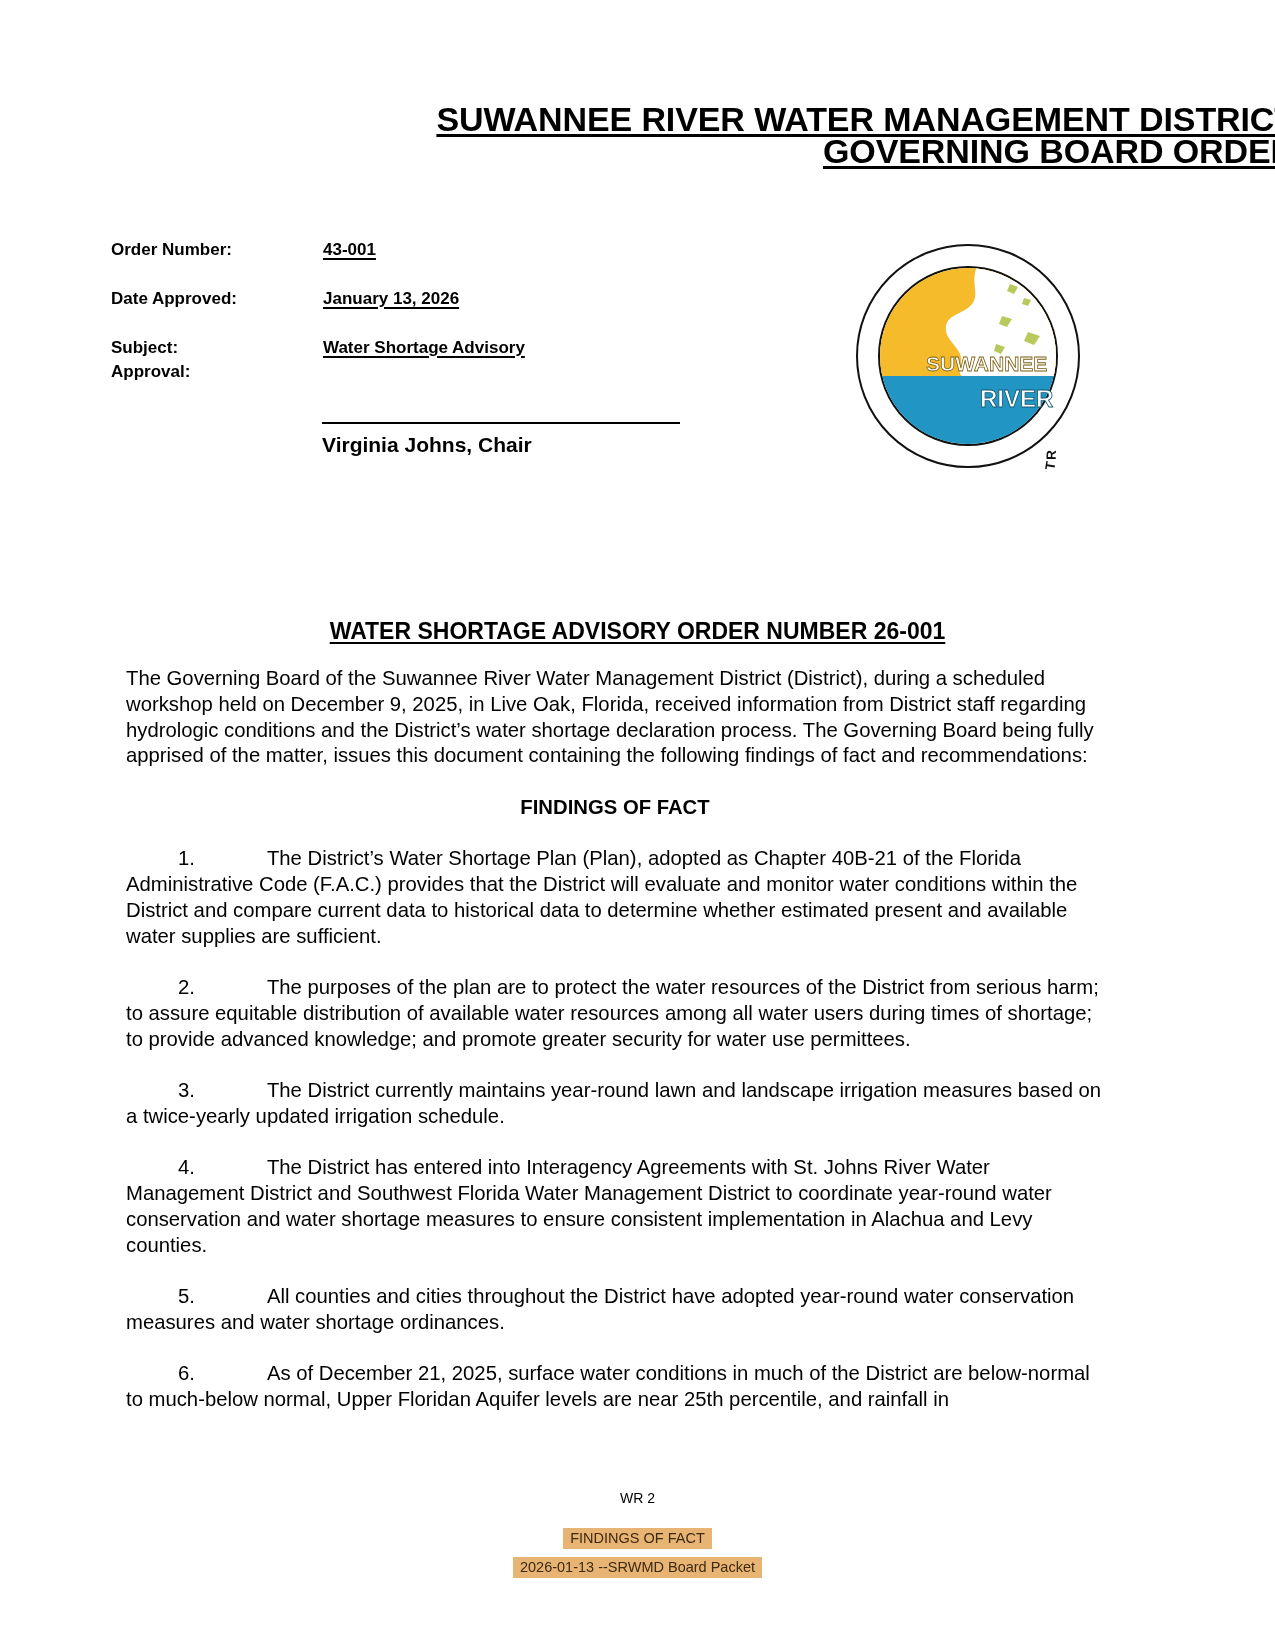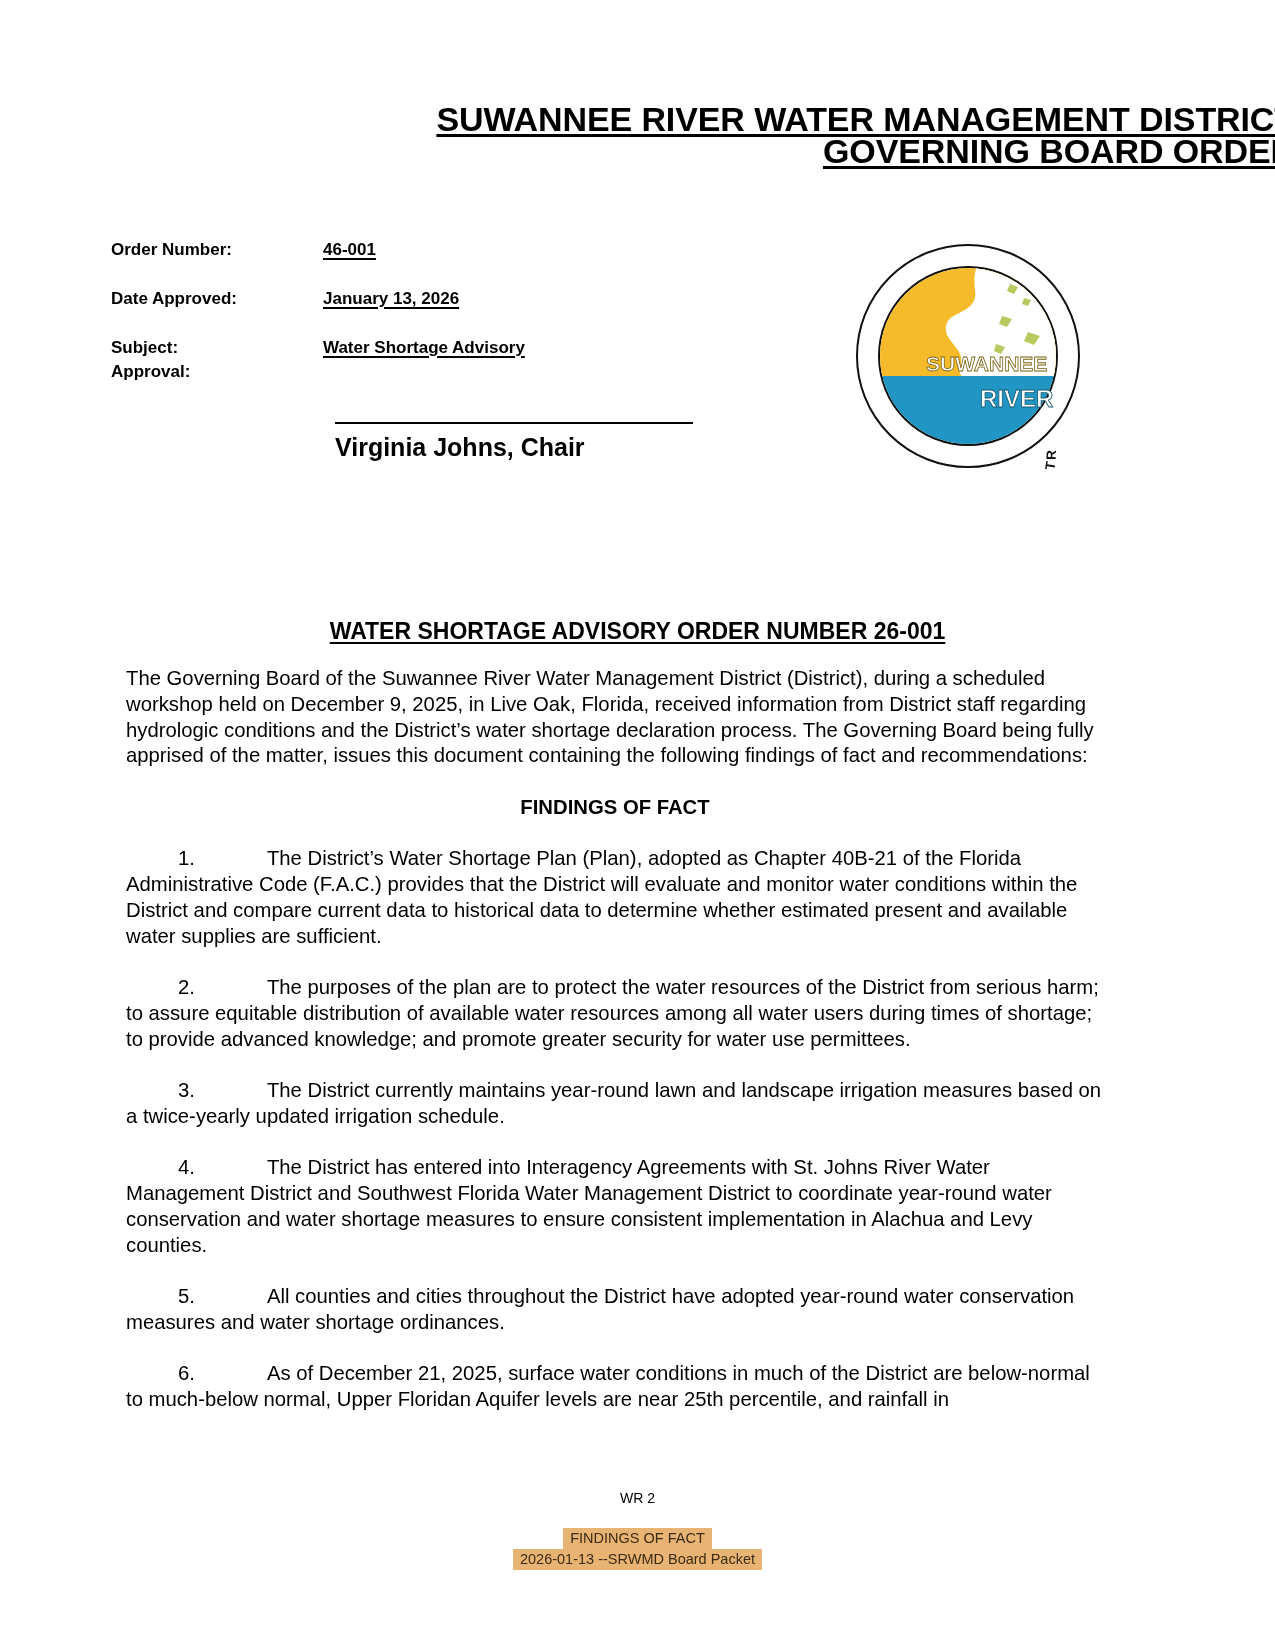--- a/index.html
+++ b/index.html
@@ -64,23 +64,23 @@
   }
   .meta-value {
     text-decoration: underline;
     text-underline-offset: 3px;
     text-decoration-thickness: 2px;
   }
 
   
   .sigblock {
     position: absolute;
-    left: 335px;
+    left: 322px;
     width: 700px;
-    font-size: 25px;
+    font-size: 21px;
     font-weight: bold;
   }
   .sig-1 { top: 422px; }
   .sig-2 { top: 523px; }
   .sig-rule {
     border-top: 2.2px solid #000;
     height: 0;
   }
   .sig-rule.w1 { width: 358px; }
   .sig-rule.w2 { width: 372px; }
@@ -153,21 +153,21 @@
   .stamp-line {
     display: inline-block;
     background: #e8b473;
     color: #3d2a12;
     font-size: 14.5px;
     line-height: 19px;
     padding: 1px 7px 1px 7px;
     white-space: nowrap;
   }
   .stamp-l1 { margin-bottom: 0; }
-  .stamp-l2 { margin-top: 0; text-align: center; }
+  .stamp-l2 { margin-top: 8px; text-align: center; }
 
   
   .logo {
     position: absolute;
     top: 240px;
     left: 852px;
     width: 232px;
     height: 232px;
   }
   .logo svg { display: block; }
@@ -178,21 +178,21 @@
 <div class="page">
 
   <div class="doc-title">
     <div><span class="line">SUWANNEE RIVER WATER MANAGEMENT DISTRICT</span></div>
     <div><span class="line l2">GOVERNING BOARD ORDER</span></div>
   </div>
 
   <div class="meta">
     <div class="meta-row">
       <div class="meta-label">Order Number:</div>
-      <div class="meta-value">46-001</div>
+      <div class="meta-value">43-001</div>
     </div>
     <div class="meta-row">
       <div class="meta-label">Date Approved:</div>
       <div class="meta-value">January 13, 2026</div>
     </div>
     <div class="meta-row last">
       <div class="meta-label">Subject:
 Approval:</div>
       <div class="meta-value">Water Shortage Advisory</div>
     </div>

